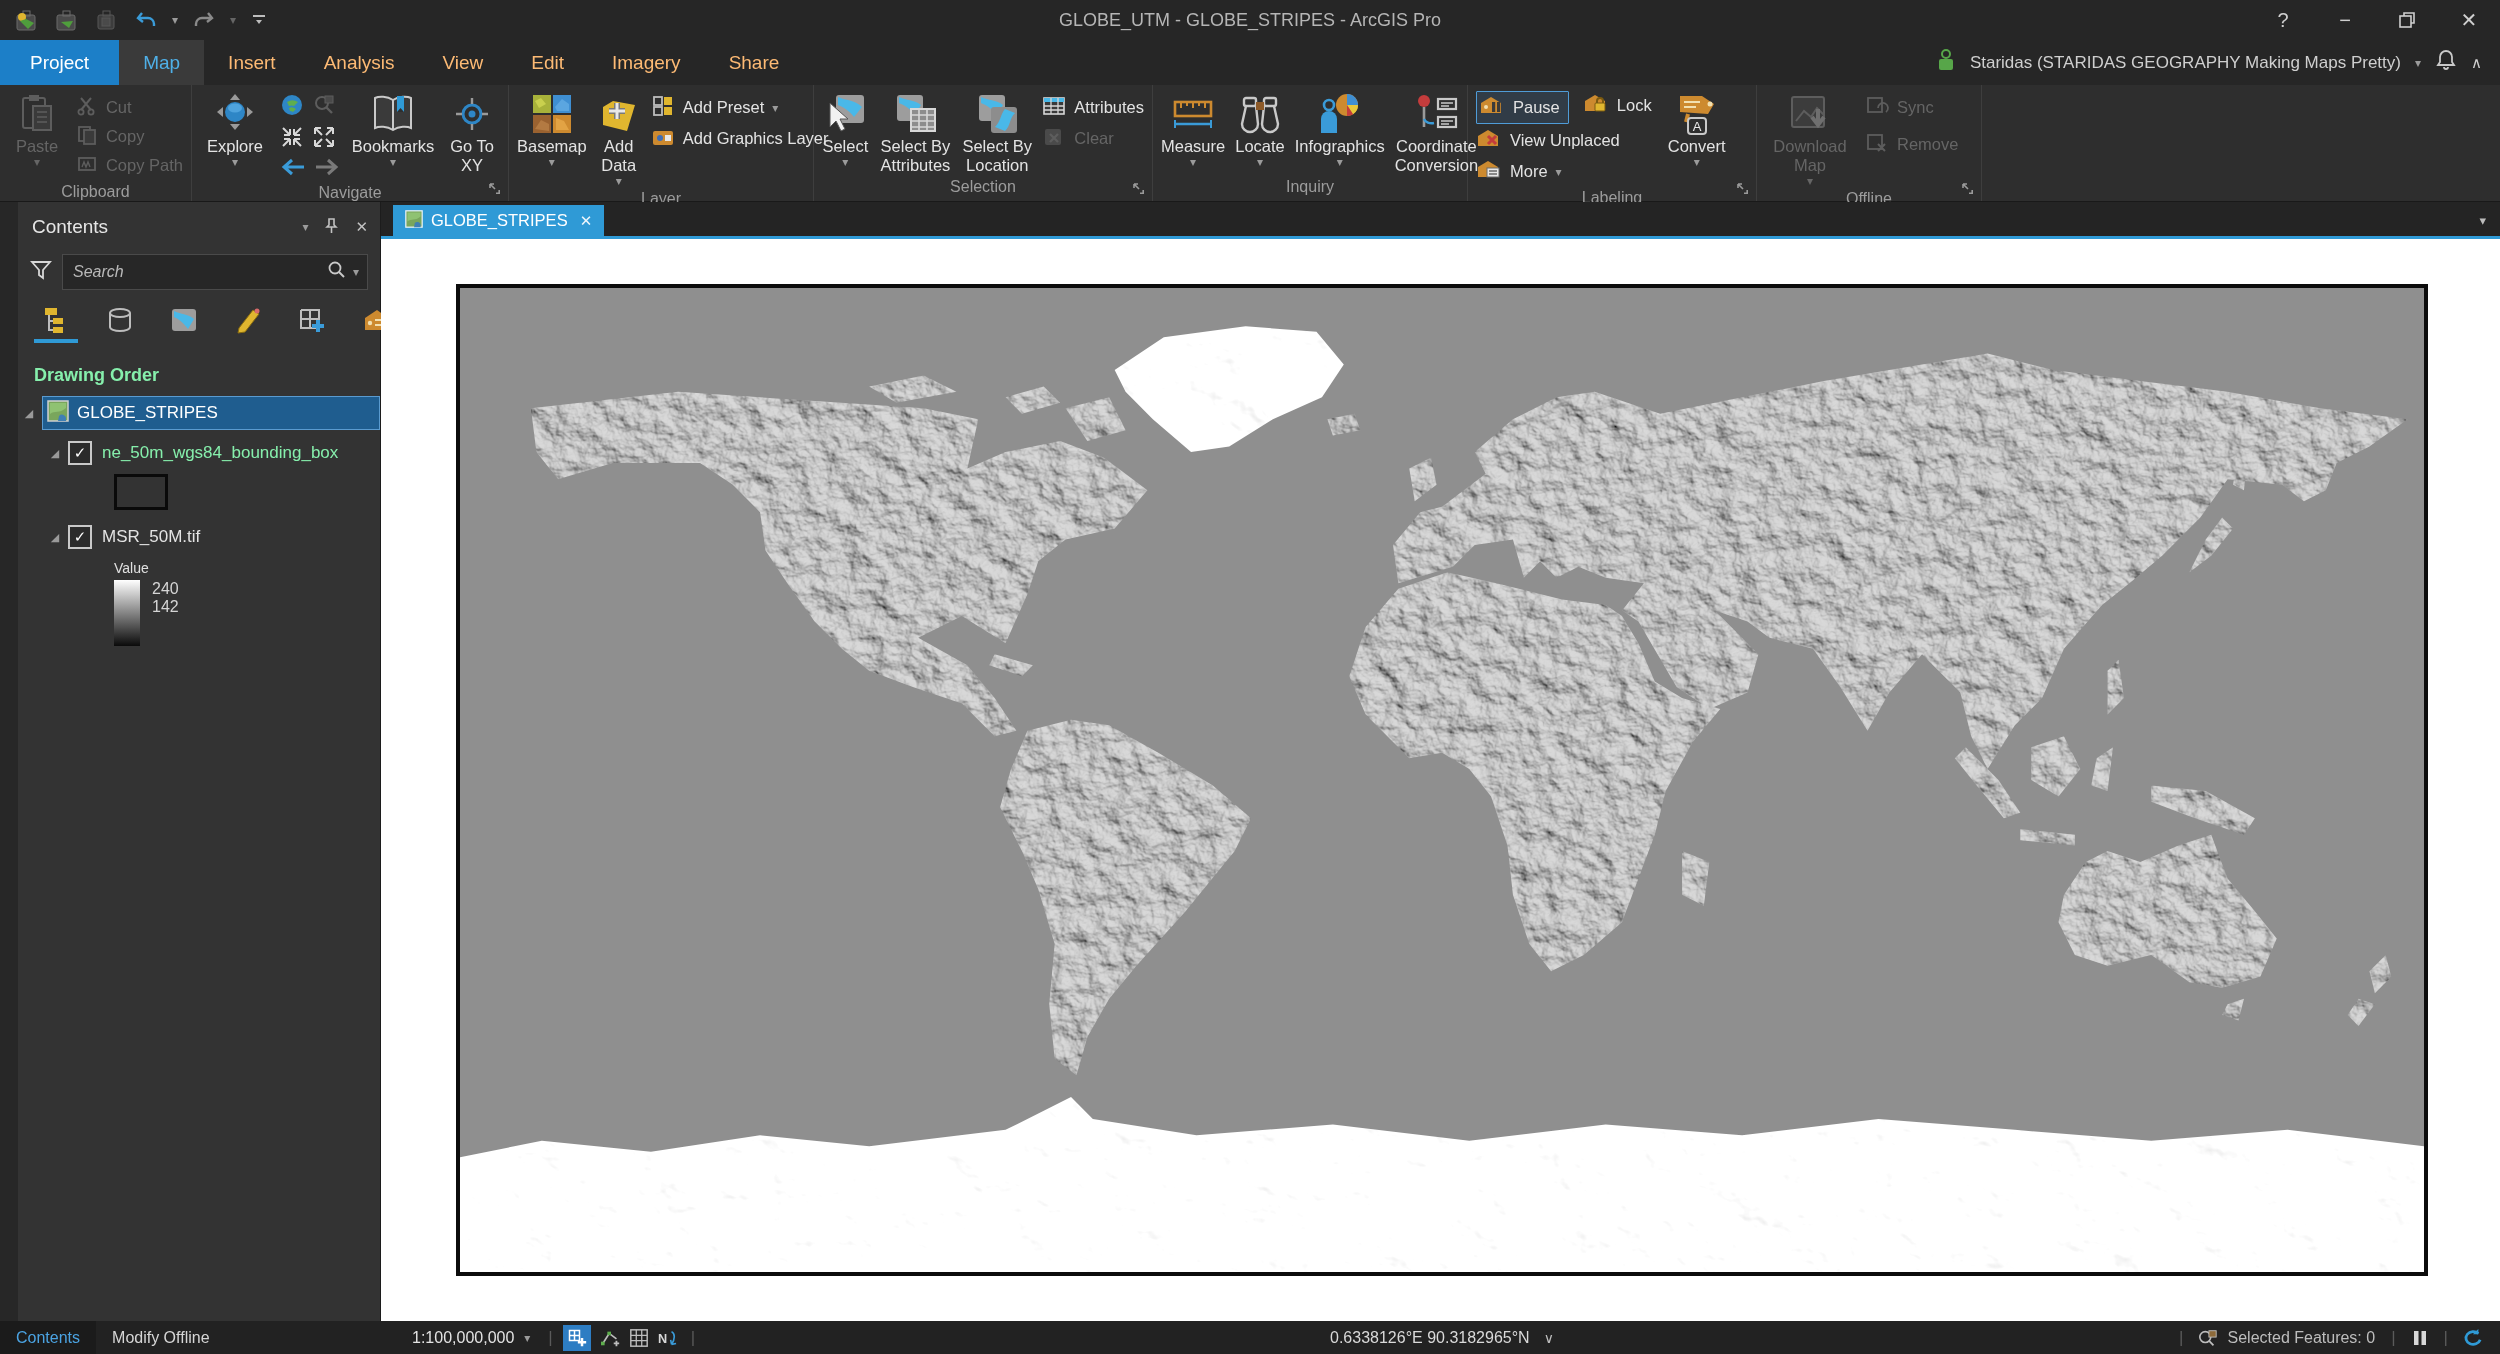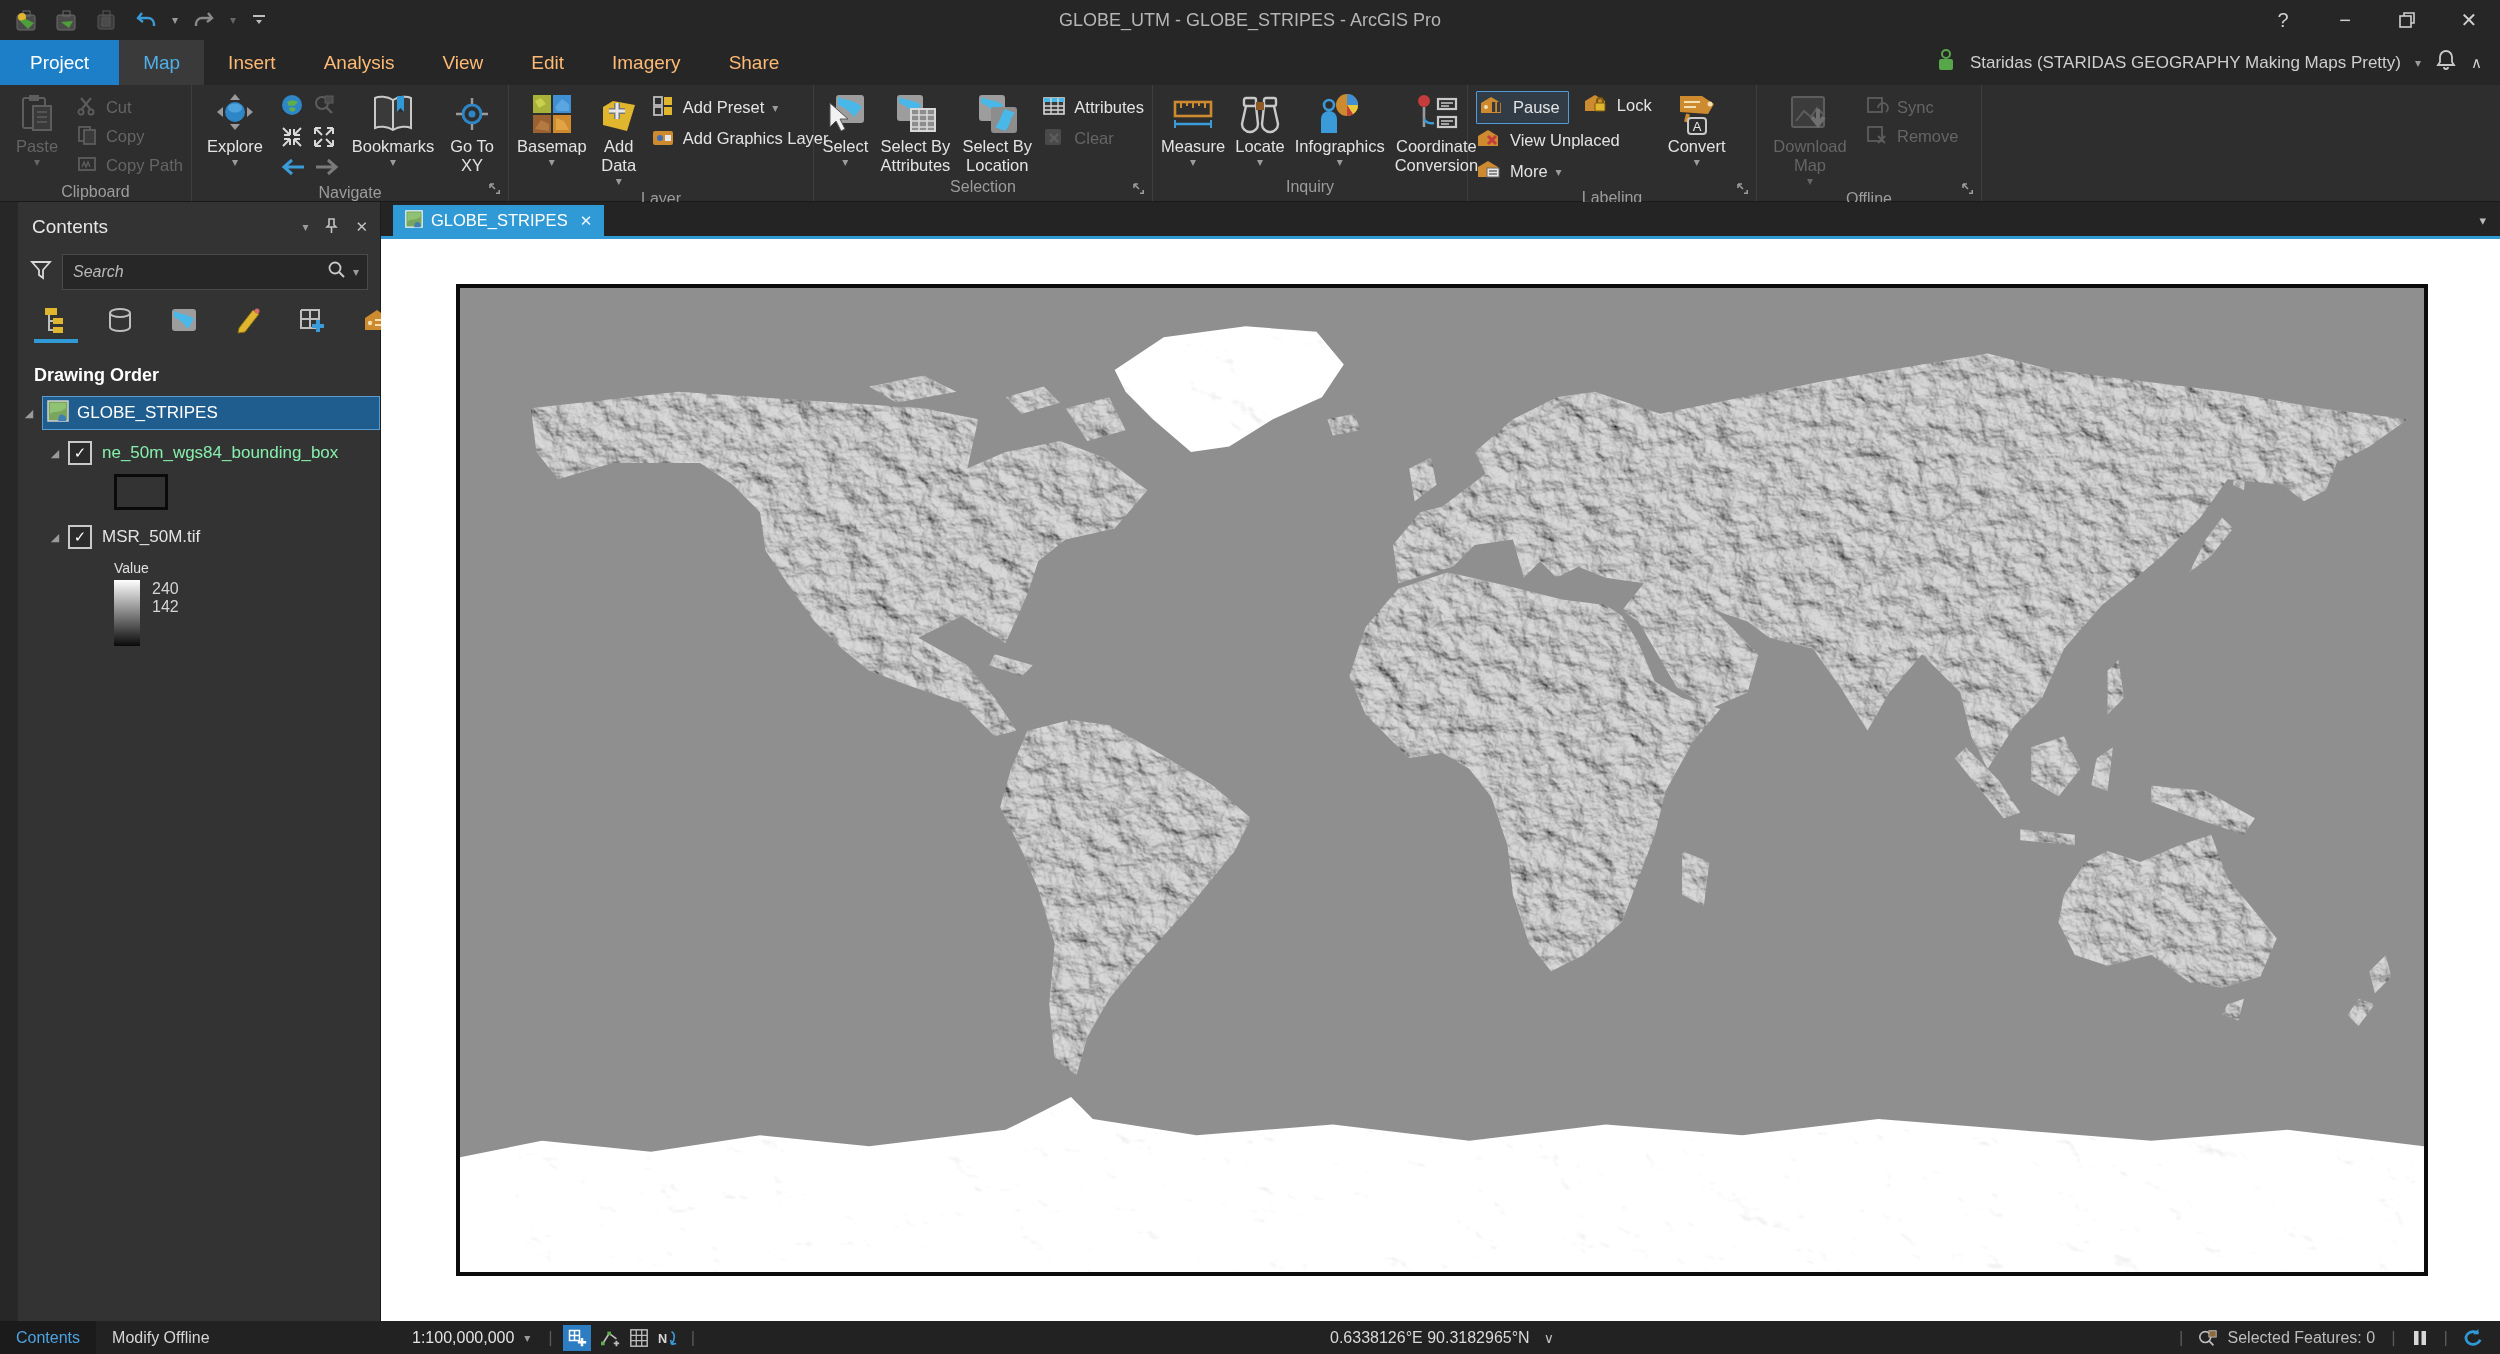--- a/index.html
+++ b/index.html
@@ -37,21 +37,21 @@
   .panel-head{display:flex;align-items:center;padding:14px 12px 6px 14px;font-size:19px;color:#e6e6e6;}
   .panel-head .sp{margin-left:auto;display:flex;gap:16px;align-items:center;color:#c2c2c2;font-size:15px;}
   .searchrow{display:flex;align-items:center;gap:10px;padding:10px 12px 4px 12px;}
   .searchbox{flex:1;height:34px;background:#272727;border:1px solid #4a4a4a;display:flex;align-items:center;padding:0 8px;}
   .searchbox input{flex:1;background:transparent;border:0;outline:0;color:#dcdcdc;font-size:16px;font-style:italic;font-family:"Liberation Sans",sans-serif;}
   .searchbox input::placeholder{color:#b9b9b9;font-style:italic;}
   .tabicons{display:flex;gap:20px;padding:12px 0 0 16px;align-items:flex-end;}
   .tabicon{display:flex;flex-direction:column;align-items:center;gap:5px;}
   .tabicon .bar{width:44px;height:4px;background:transparent;}
   .tabicon.sel .bar{background:#2f9ad6;}
-  .dorder{font-size:18px;font-weight:bold;color:#ffffff;padding:22px 0 10px 16px;}
+  .dorder{font-size:18px;font-weight:bold;color:#86efac;padding:22px 0 10px 16px;}
   .tree{font-size:17px;}
   .trow{display:flex;align-items:center;height:34px;}
   .trow .tri{width:26px;text-align:center;color:#9a9a9a;font-size:11px;}
   .selrow{background:#1f5d8f;border:1px solid #5a9bd0;margin-left:24px;display:flex;align-items:center;height:32px;color:#fff;gap:8px;padding-left:4px;}
   .chk{width:20px;height:20px;border:2px solid #c9c9c9;background:#2b2b2b;display:flex;align-items:center;justify-content:center;font-size:15px;color:#fff;}
   .swatch{width:48px;height:30px;border:3px solid #0a0a0a;background:transparent;margin:4px 0 10px 96px;}
   .valuelbl{padding:6px 0 4px 96px;color:#e0e0e0;font-size:14px;}
   .ramp-wrap{display:flex;gap:12px;padding-left:96px;}
   .ramp{width:26px;height:66px;background:linear-gradient(#ffffff,#0a0a0a);}
   .ramp-labels{display:flex;flex-direction:column;justify-content:flex-start;height:66px;font-size:16px;color:#d5d5d5;}
@@ -532,21 +532,21 @@
         <span class="ic">
           <svg width="44" height="42" viewBox="0 0 44 42">
               <rect x="4" y="4" width="32" height="30" rx="2" fill="#3c3c3c" stroke="#5d5d5d" stroke-width="2"></rect>
               <path d="M8,28 l8,-10 l7,6 l6,-9 l7,7" fill="none" stroke="#5d5d5d" stroke-width="2"></path>
               <path d="M30,16 v14 M24,24 l6,8 l6,-8" fill="none" stroke="#6f6f6f" stroke-width="4"></path>
             </svg>
         </span>
         <span>Download Map</span>
         <span class="caret dis">▾</span>
       </div>
-      <div class="col" style="gap:0;padding-top:4px;justify-content:flex-end;">
+      <div class="col" style="gap:8px;padding-top:4px;justify-content:flex-end;">
         <div class="rbtn-s dis">
           <span><svg width="24" height="22" viewBox="0 0 24 22">
                 <rect x="3" y="3" width="14" height="14" fill="none" stroke="#5d5d5d" stroke-width="1.8"></rect>
                 <path d="M13,13 a5,5 0 1 1 8,4" fill="none" stroke="#5d5d5d" stroke-width="1.8"></path>
               </svg></span>
           <span>Sync</span>
         </div>
         <div class="rbtn-s dis">
           <span><svg width="24" height="22" viewBox="0 0 24 22">
                 <rect x="3" y="3" width="14" height="14" fill="none" stroke="#5d5d5d" stroke-width="1.8"></rect>

